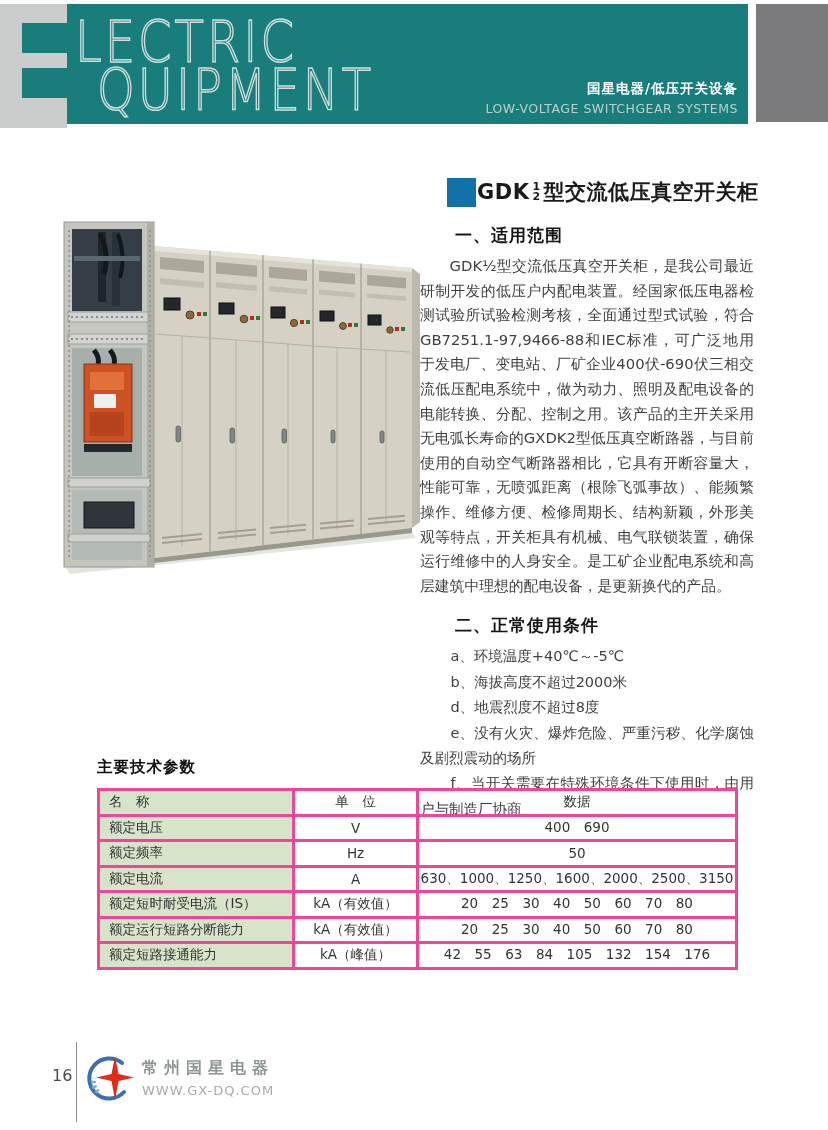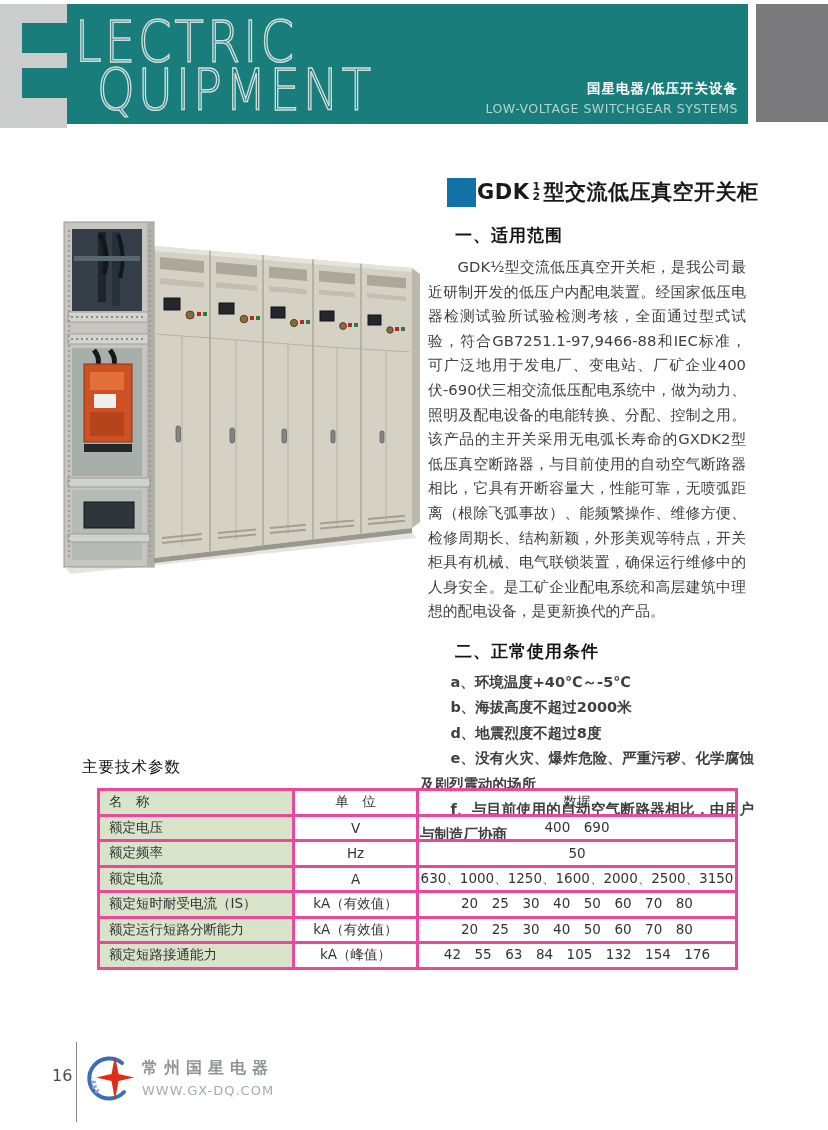--- a/index.html
+++ b/index.html
@@ -28,27 +28,27 @@
 
   
   .col-right{position:absolute;left:420px;top:170px;width:334px;}
   .prod-title{display:flex;align-items:center;gap:1px;margin:6px 0 0 27px;height:32px;}
   .title-square{width:29px;height:29px;background:#1272a8;flex:0 0 auto;}
   .title-text{display:flex;align-items:center;font-size:21px;font-weight:bold;color:#1a1a1a;
               letter-spacing:.5px;white-space:nowrap;}
   .frac{display:inline-flex;flex-direction:column;align-items:center;font-size:11px;
         line-height:10px;font-weight:bold;margin:0 3px;}
   .sec-h{font-size:17px;font-weight:bold;color:#141414;margin:16px 0 7px 35px;letter-spacing:1px;}
-  .scope-p{margin:8px;font-size:14.8px;line-height:24.6px;color:#3f3f3f;text-align:justify;
+  .scope-p{margin:0;font-size:14.8px;line-height:24.6px;color:#3f3f3f;text-align:justify;
            text-indent:2em;}
-  .cond-list{margin-top:2px;font-weight:bold;}
+  .cond-list{margin-top:2px;}
   .cond-item{font-size:14.5px;line-height:25.4px;color:#3f3f3f;text-indent:2.1em;text-align:justify;}
 
   
-  .table-title{position:absolute;left:82px;top:757px;font-size:15.5px;font-weight:normal;
+  .table-title{position:absolute;left:97px;top:757px;font-size:15.5px;font-weight:bold;
                color:#101010;letter-spacing:1px;}
   table.params{position:absolute;left:97px;top:788px;width:641px;border-collapse:collapse;
                font-size:13.5px;color:#333;}
   table.params th,table.params td{border:3px solid #ec4899;height:22.5px;padding:0;
                font-weight:normal;text-align:center;}
   table.params .c1{background:#d7e4ca;text-align:left;padding-left:9px;width:188px;}
   table.params .c2{width:124px;}
   table.params .c3{width:325px;}
 
   
@@ -231,21 +231,21 @@
 
     <div class="sec-h">一、适用范围</div>
     <p class="scope-p">GDK½型交流低压真空开关柜，是我公司最近研制开发的低压户内配电装置。经国家低压电器检测试验所试验检测考核，全面通过型式试验，符合GB7251.1-97,9466-88和IEC标准，可广泛地用于发电厂、变电站、厂矿企业400伏-690伏三相交流低压配电系统中，做为动力、照明及配电设备的电能转换、分配、控制之用。该产品的主开关采用无电弧长寿命的GXDK2型低压真空断路器，与目前使用的自动空气断路器相比，它具有开断容量大，性能可靠，无喷弧距离（根除飞弧事故）、能频繁操作、维修方便、检修周期长、结构新颖，外形美观等特点，开关柜具有机械、电气联锁装置，确保运行维修中的人身安全。是工矿企业配电系统和高层建筑中理想的配电设备，是更新换代的产品。</p>
 
     <div class="sec-h">二、正常使用条件</div>
     <div class="cond-list">
       <div class="cond-item">a、环境温度+40℃～-5℃</div>
       <div class="cond-item">b、海拔高度不超过2000米</div>
       <div class="cond-item">d、地震烈度不超过8度</div>
       <div class="cond-item">e、没有火灾、爆炸危险、严重污秽、化学腐蚀及剧烈震动的场所</div>
-      <div class="cond-item">f、与目前使用的自动空气断路器相比，由用户与制造厂协商</div>
+      <div class="cond-item">f、当开关需要在特殊环境条件下使用时，由用户与制造厂协商</div>
     </div>
   </div>
 
   <div class="table-title">主要技术参数</div>
   <table class="params">
     <thead>
       <tr>
         <th class="c1">名　称</th>
         <th class="c2">单　位</th>
         <th class="c3">数据</th>

